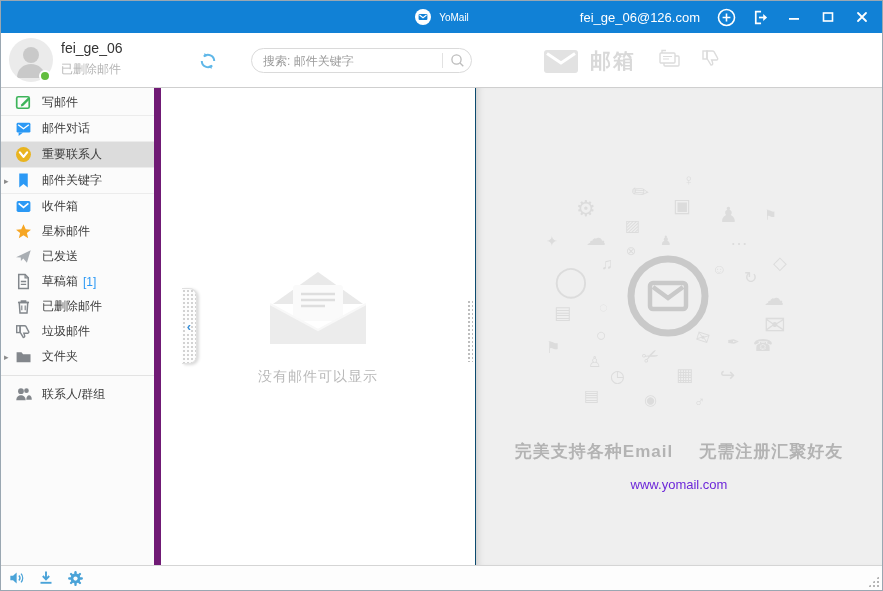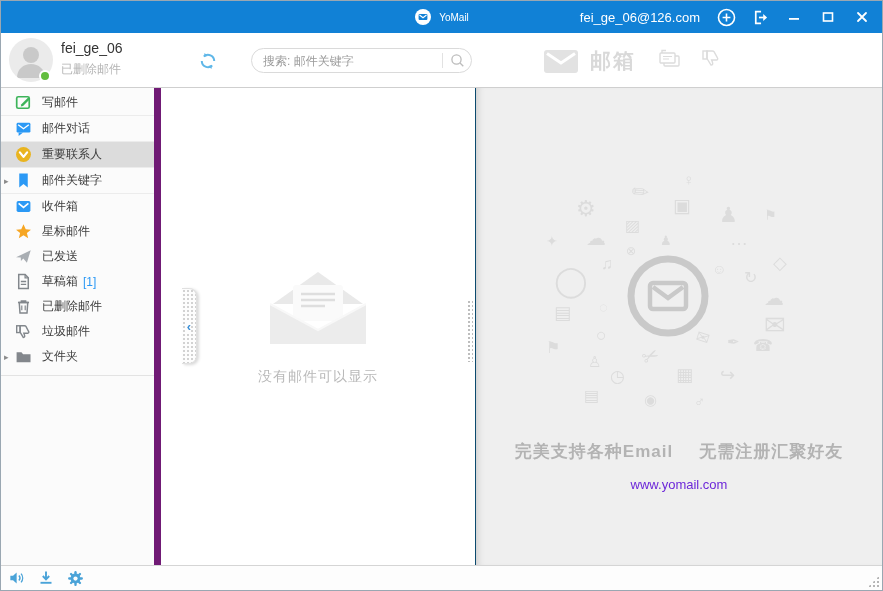--- a/index.html
+++ b/index.html
@@ -277,20 +277,34 @@
             <span class="expand">▸</span>
             <span class="sicon">
               <svg viewBox="0 0 16 16">
                 <path d="M1.5 4 h4.6 l1.5 1.9 h7 v7.6 h-13.1 z" fill="#83878c"></path>
               </svg>
             </span>
             <span class="slabel">文件夹</span>
           </div>
         </div>
       <div class="side-sep"></div>
+      <div class="side-bottom" id="side-bottom">
+          <div class="side-row">
+            <span class="expand"></span>
+            <span class="sicon">
+              <svg viewBox="0 0 16 16">
+                <circle cx="5.6" cy="4.9" r="2.7" fill="#83878c"></circle>
+                <circle cx="10.8" cy="4.4" r="2.2" fill="#83878c"></circle>
+                <path d="M1.2 13.4 c0-3.2 2.1-4.8 4.4-4.8 s4.4 1.6 4.4 4.8 z" fill="#83878c"></path>
+                <path d="M10.6 12.9 c.1-2.6 1.2-4 2.6-4.1 1.5 0 2.6 1.6 2.6 4.1 z" fill="#83878c"></path>
+              </svg>
+            </span>
+            <span class="slabel">联系人/群组</span>
+          </div>
+        </div>
     </aside>
 
     <div class="collapse-tab">
       <span class="chev">‹</span>
     </div>
 
     <section class="msglist">
       <svg width="96" height="74" viewBox="0 0 96 74">
         <polygon points="48,2 93,34 3,34" fill="#e9e9e9"></polygon>
         <rect x="23" y="15" width="50" height="36" rx="3" fill="#fafafa"></rect>

